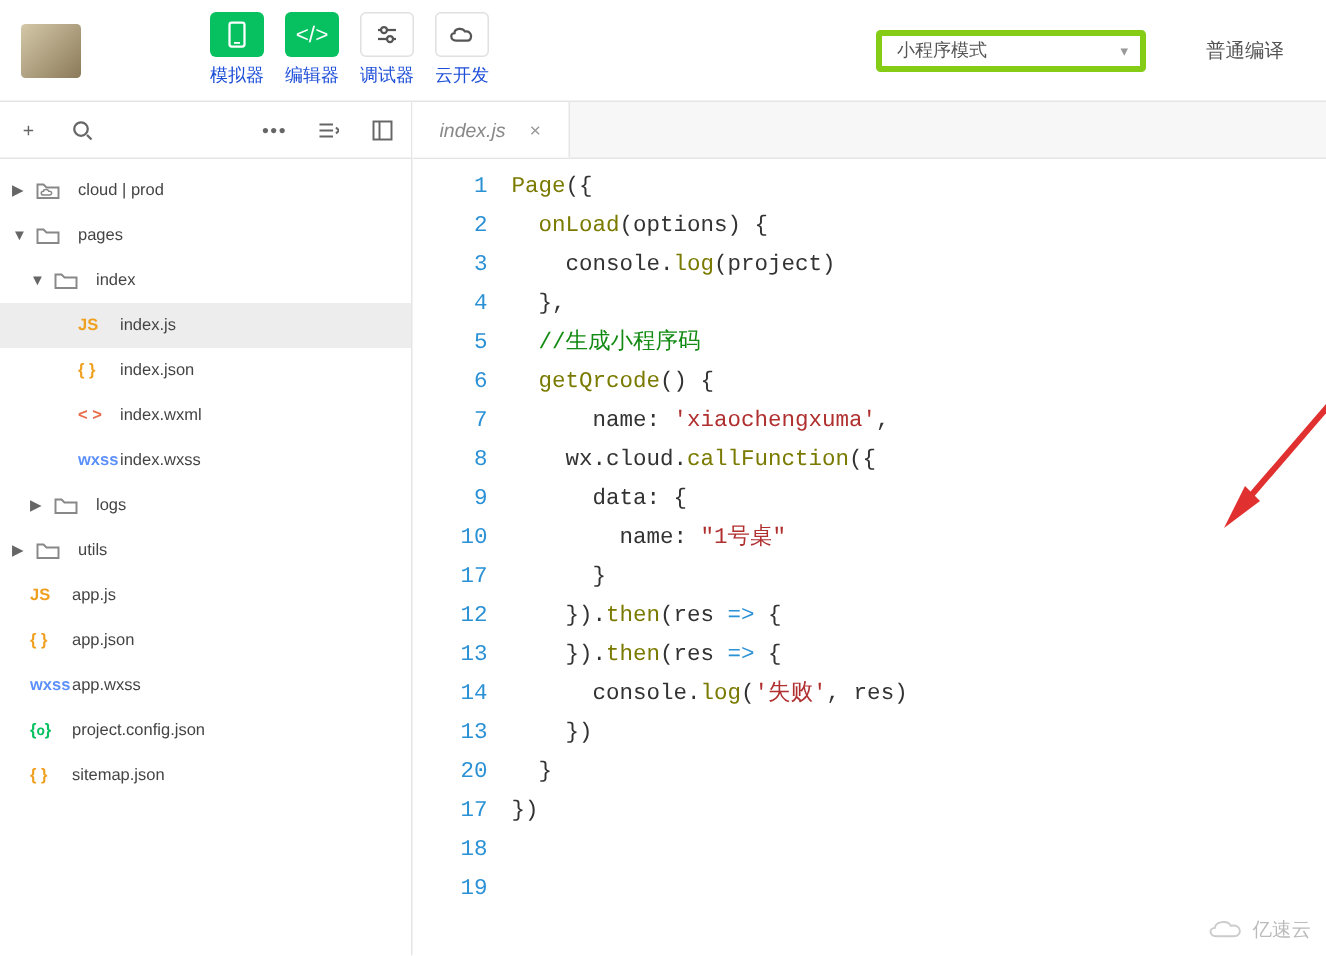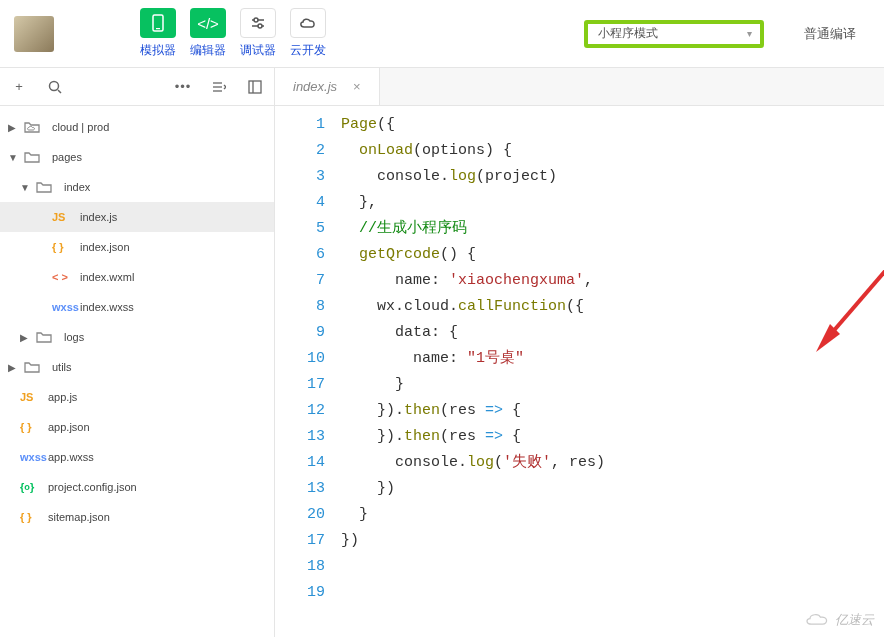--- a/index.html
+++ b/index.html
@@ -52,21 +52,21 @@
 .code { flex: 1; position: relative; }
 .code-line { height: 26px; white-space: pre; }
 .kw { color: #2b91d5; }
 .fn { color: #7a7a00; }
 .str { color: #b03030; }
 .cmt { color: #138a13; }
 .pun { color: #333; }
 
 .arrow-annot { position: absolute; left: 465px; top: 90px; pointer-events: none; }
 
-.watermark { position: absolute; right: 10px; bottom: 8px; display: flex; align-items: center; gap: 4px; color: #bbb; font-size: 13px; font-style: italic; }
+.watermark { position: absolute; right: 10px; bottom: 8px; display: flex; align-items: center; gap: 4px; color: #bbb; font-size: 13px; }
 .watermark svg { width: 28px; height: 18px; }
 </style>
 </head>
 <body>
 
 <div class="top-toolbar">
   <div class="avatar"></div>
   <div class="tool-group">
     <div class="tool-item">
       <div class="tool-icon green">

